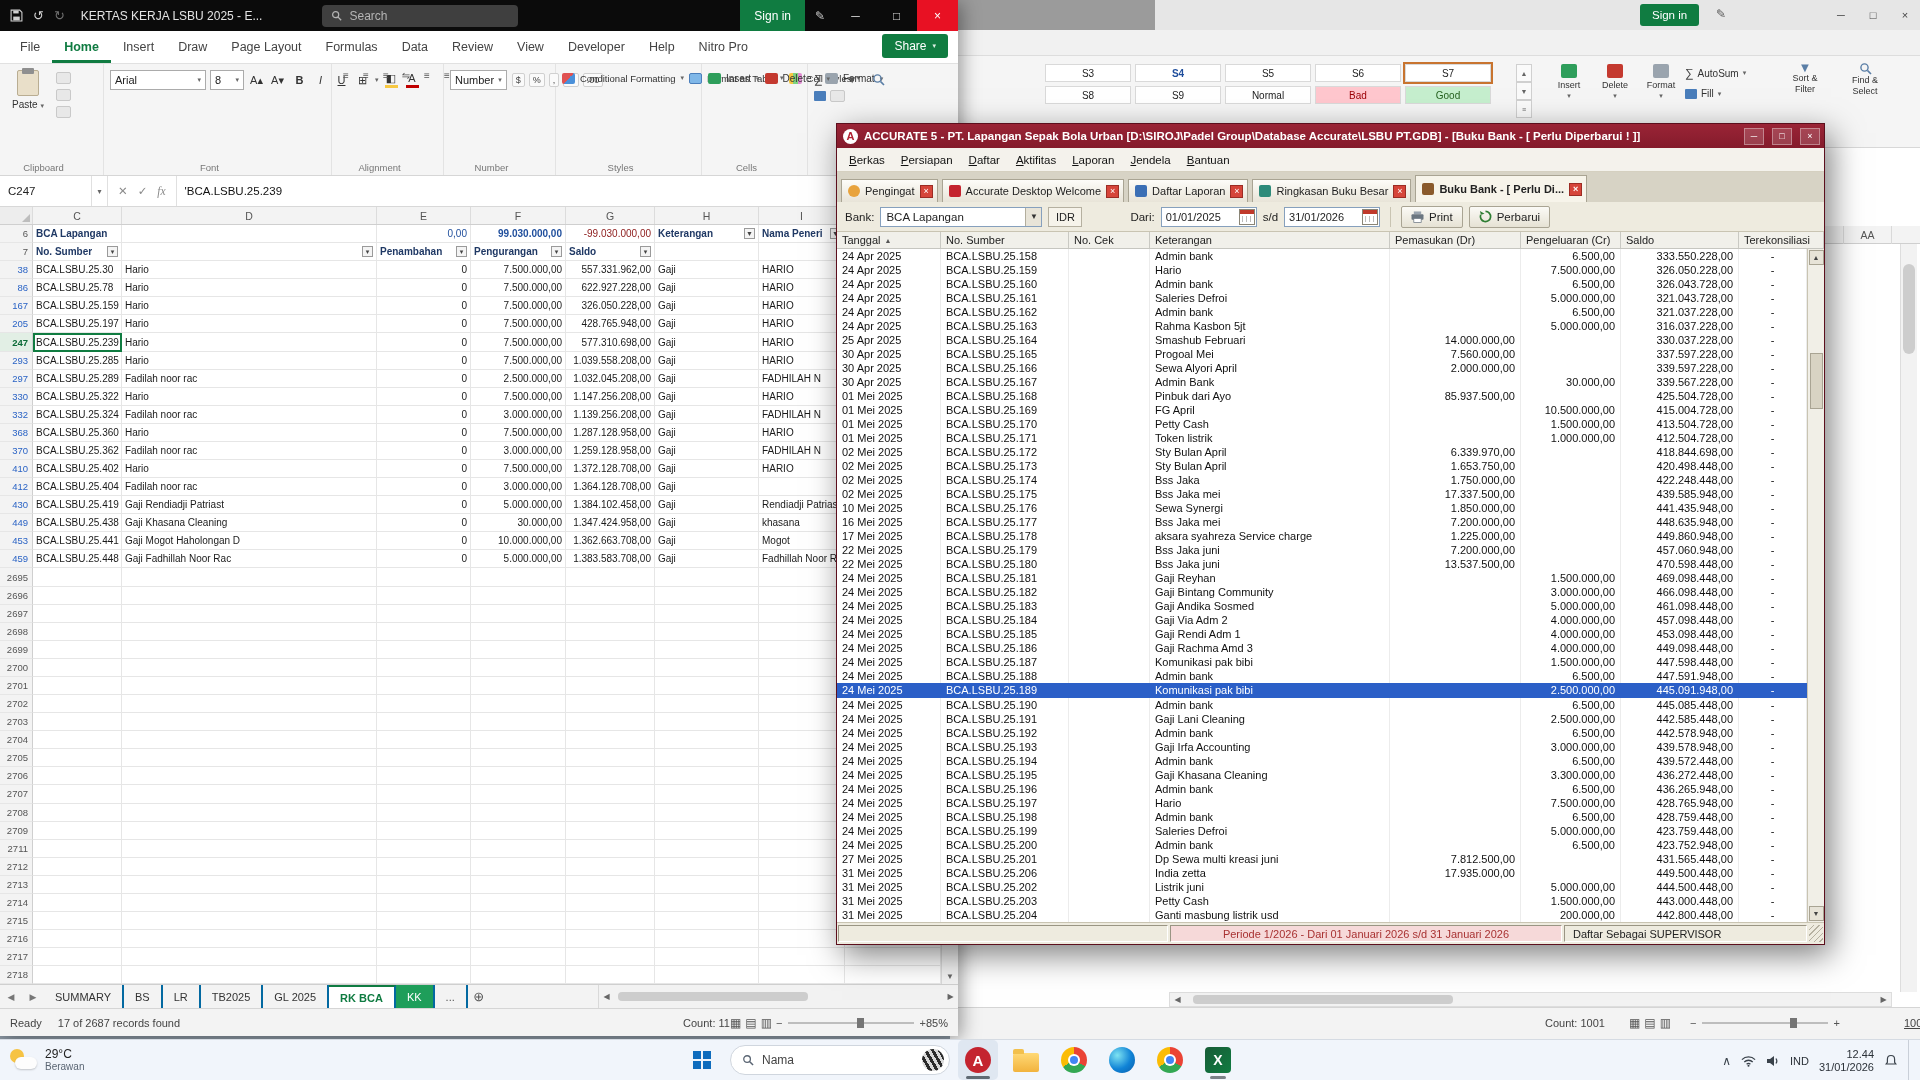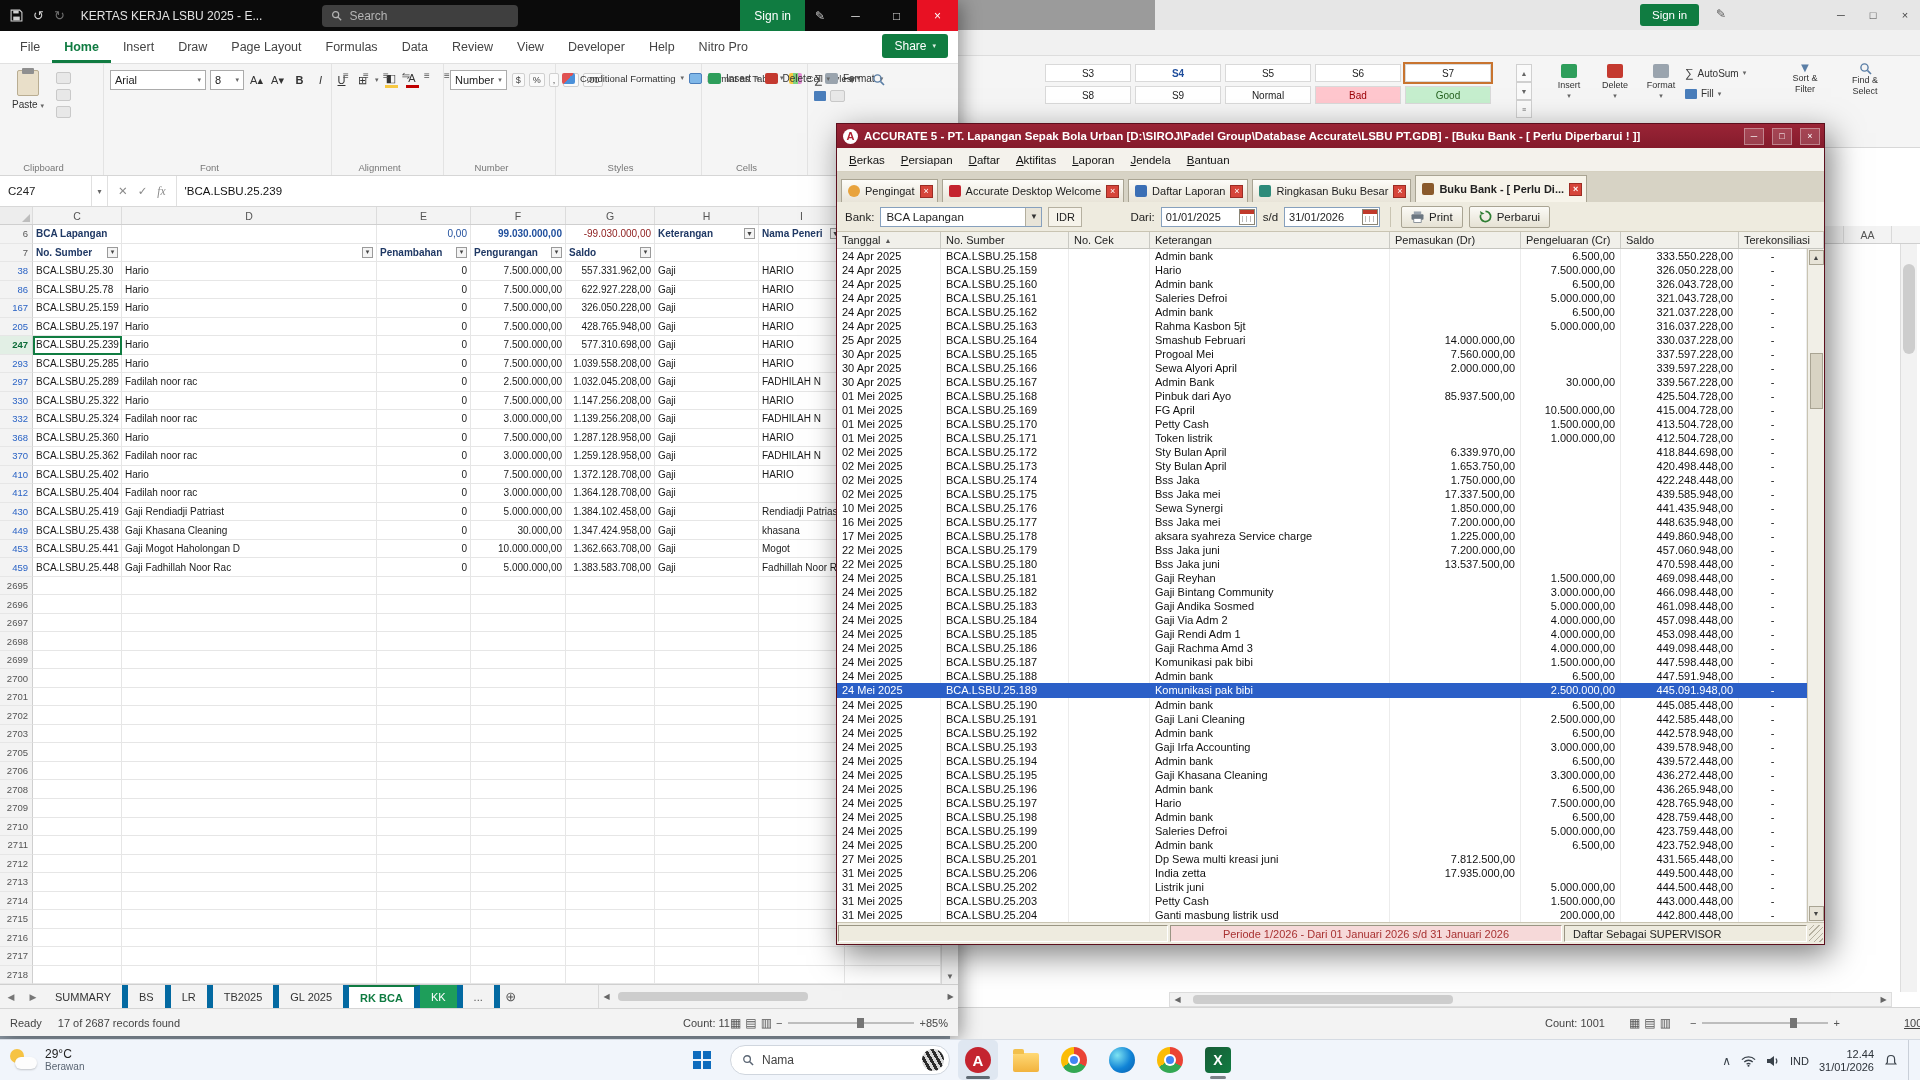--- a/index.html
+++ b/index.html
@@ -154,21 +154,21 @@
     font-size:7px; color:#444; display:flex; align-items:center; justify-content:center; }
   .active-cell { outline:2px solid #107c41; outline-offset:-2px; }
   .xl-vscroll { width:17px; background:#f2f2f2; border-left:1px solid #d9d9d9; display:flex;
     flex-direction:column; align-items:center; }
   .vs-arrow { height:15px; width:100%; text-align:center; font-size:8px; color:#666; line-height:15px; }
   .vs-thumb { width:11px; height:120px; background:#cdcdcd; border-radius:5px; margin-top:120px; }
   .xl-tabsrow { height:24px; background:#f3f3f3; border-top:1px solid #cfcfcf; display:flex;
     align-items:stretch; font-size:11px; flex:0 0 auto; }
   .tab-nav { width:22px; display:flex; align-items:center; justify-content:center; color:#777; font-size:9px; }
   #xl-sheets { display:flex; align-items:stretch; }
-  .sheet-tab { padding:0 11px; display:flex; align-items:center; color:#333; border-right:6px solid #0369a1;
+  .sheet-tab { padding:0 11px; display:flex; align-items:center; color:#333; border-right:2px solid #0369a1;
     white-space:nowrap; }
   .sheet-tab.active { background:#fff; color:#0f7b41; font-weight:bold; border-top:2px solid #0f7b41; }
   .sheet-tab.colored { background:#1e9e5a; color:#fff; }
   .sheet-tab.more { color:#555; }
   .add-sheet { width:22px; display:flex; align-items:center; justify-content:center; color:#555; font-size:13px; }
   .xl-hscroll { margin-left:auto; width:360px; display:flex; align-items:center; background:#f2f2f2;
     border-left:1px solid #d9d9d9; }
   .hs-thumb { width:190px; height:9px; background:#cdcdcd; border-radius:4px; margin-left:4px; }
   .xl-status { height:28px; background:#f3f3f3; border-top:1px solid #d5d5d5; display:flex;
     align-items:center; font-size:11px; color:#444; padding:0 10px; gap:16px; flex:0 0 auto; }
@@ -934,20 +934,31 @@
             <div class="xl-cell "></div>
             <div class="xl-cell "></div>
             <div class="xl-cell "></div>
             <div class="xl-cell "></div>
             <div class="xl-cell "></div>
             <div class="xl-cell "></div>
             <div class="xl-cell "></div>
             <div class="xl-cell "></div>
           </div>
           <div class="xl-row xl-cols">
+            <div class="xl-cell rownum plain">2704</div>
+            <div class="xl-cell "></div>
+            <div class="xl-cell "></div>
+            <div class="xl-cell "></div>
+            <div class="xl-cell "></div>
+            <div class="xl-cell "></div>
+            <div class="xl-cell "></div>
+            <div class="xl-cell "></div>
+            <div class="xl-cell "></div>
+          </div>
+          <div class="xl-row xl-cols">
             <div class="xl-cell rownum plain">2705</div>
             <div class="xl-cell "></div>
             <div class="xl-cell "></div>
             <div class="xl-cell "></div>
             <div class="xl-cell "></div>
             <div class="xl-cell "></div>
             <div class="xl-cell "></div>
             <div class="xl-cell "></div>
             <div class="xl-cell "></div>
           </div>
@@ -956,43 +967,43 @@
             <div class="xl-cell "></div>
             <div class="xl-cell "></div>
             <div class="xl-cell "></div>
             <div class="xl-cell "></div>
             <div class="xl-cell "></div>
             <div class="xl-cell "></div>
             <div class="xl-cell "></div>
             <div class="xl-cell "></div>
           </div>
           <div class="xl-row xl-cols">
+            <div class="xl-cell rownum plain">2707</div>
+            <div class="xl-cell "></div>
+            <div class="xl-cell "></div>
+            <div class="xl-cell "></div>
+            <div class="xl-cell "></div>
+            <div class="xl-cell "></div>
+            <div class="xl-cell "></div>
+            <div class="xl-cell "></div>
+            <div class="xl-cell "></div>
+          </div>
+          <div class="xl-row xl-cols">
             <div class="xl-cell rownum plain">2708</div>
             <div class="xl-cell "></div>
             <div class="xl-cell "></div>
             <div class="xl-cell "></div>
             <div class="xl-cell "></div>
             <div class="xl-cell "></div>
             <div class="xl-cell "></div>
             <div class="xl-cell "></div>
             <div class="xl-cell "></div>
           </div>
           <div class="xl-row xl-cols">
             <div class="xl-cell rownum plain">2709</div>
-            <div class="xl-cell "></div>
-            <div class="xl-cell "></div>
-            <div class="xl-cell "></div>
-            <div class="xl-cell "></div>
-            <div class="xl-cell "></div>
-            <div class="xl-cell "></div>
-            <div class="xl-cell "></div>
-            <div class="xl-cell "></div>
-          </div>
-          <div class="xl-row xl-cols">
-            <div class="xl-cell rownum plain">2710</div>
             <div class="xl-cell "></div>
             <div class="xl-cell "></div>
             <div class="xl-cell "></div>
             <div class="xl-cell "></div>
             <div class="xl-cell "></div>
             <div class="xl-cell "></div>
             <div class="xl-cell "></div>
             <div class="xl-cell "></div>
           </div>
           <div class="xl-row xl-cols">

